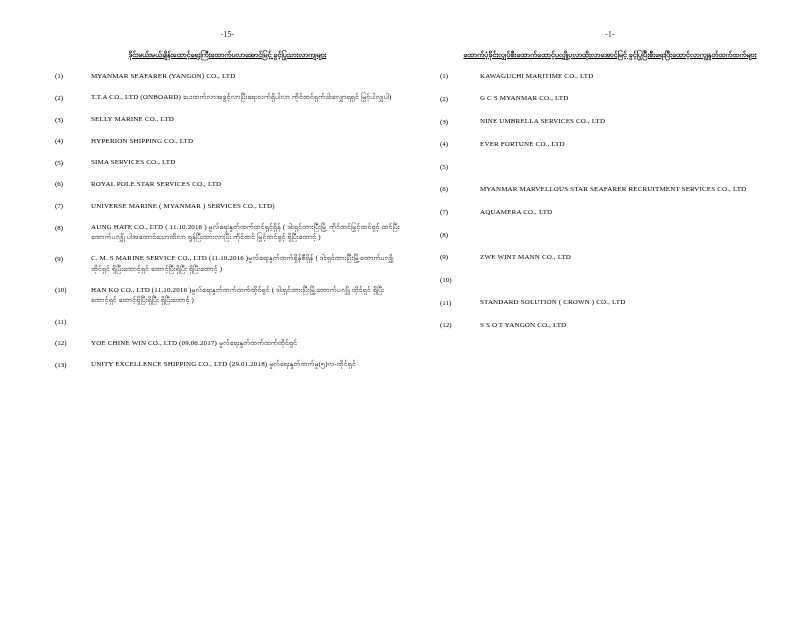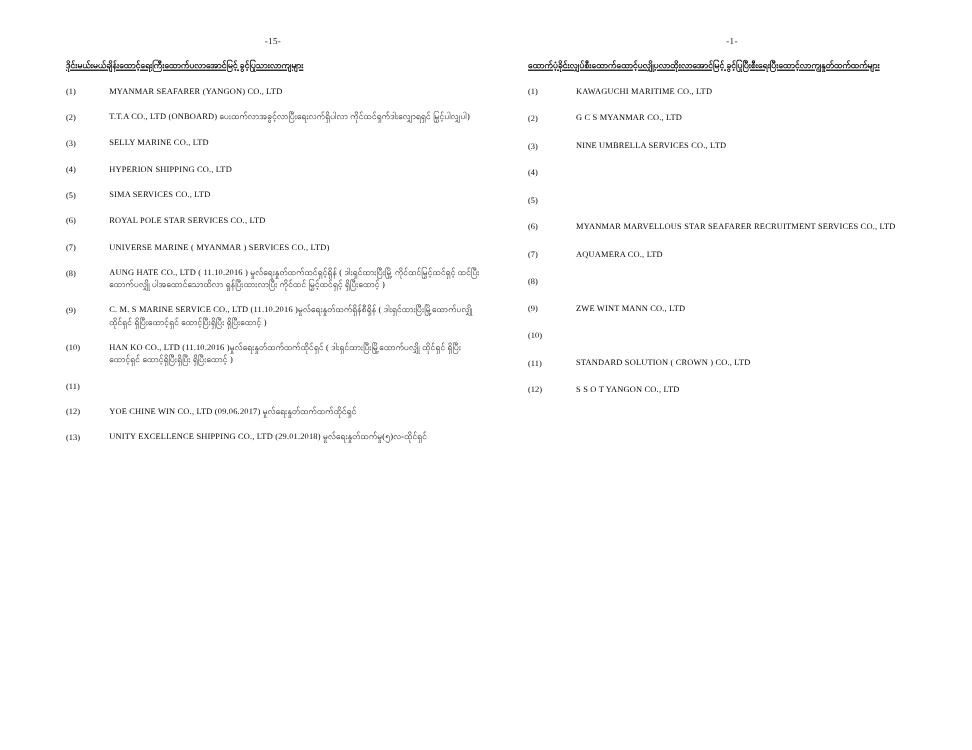--- a/index.html
+++ b/index.html
@@ -38,20 +38,21 @@
     margin: 0 0 12px 0;
     color: #111;
   }
   .col-heading {
     font-size: 7.2px;
     font-weight: bold;
     text-decoration: underline;
     margin: 0 0 10px 0;
     line-height: 1.35;
     color: #000;
+    text-align: center;
   }
   .entry {
     display: flex;
     align-items: flex-start;
     margin-bottom: 11px;
     line-height: 1.45;
   }
   .entry-num {
     width: 36px;
     flex: 0 0 36px;
@@ -146,20 +147,21 @@
     <div class="entry">
       <span class="entry-num">(2)</span>
       <span class="entry-text">G C S MYANMAR CO., LTD</span>
     </div>
     <div class="entry">
       <span class="entry-num">(3)</span>
       <span class="entry-text">NINE UMBRELLA SERVICES CO., LTD</span>
     </div>
     <div class="entry">
       <span class="entry-num">(4)</span>
+      <span class="entry-text">EVER FORTUNE CO., LTD</span>
     </div>
     <div class="entry">
       <span class="entry-num">(5)</span>
     </div>
     <div class="entry">
       <span class="entry-num">(6)</span>
       <span class="entry-text">MYANMAR MARVELLOUS STAR SEAFARER RECRUITMENT SERVICES CO., LTD</span>
     </div>
     <div class="entry">
       <span class="entry-num">(7)</span>

